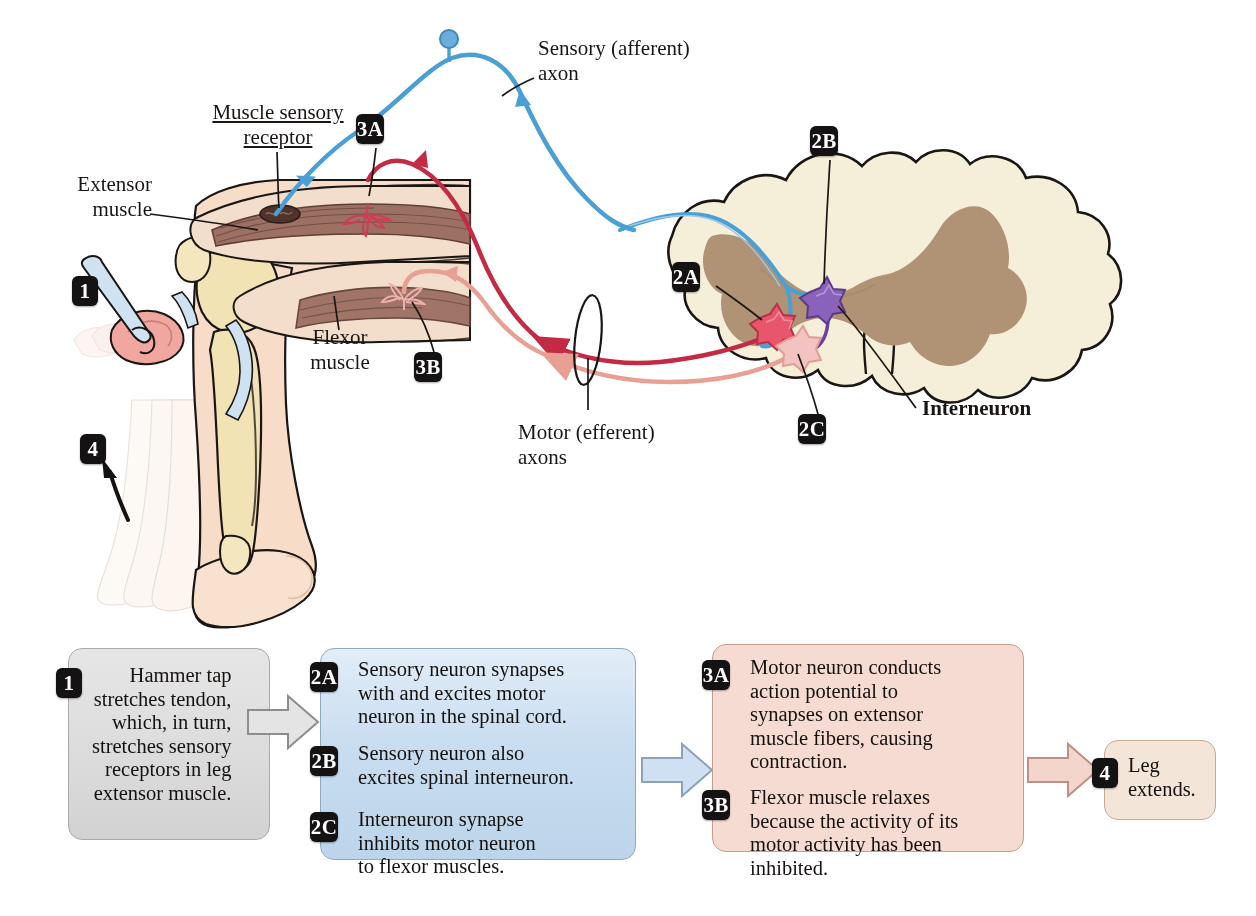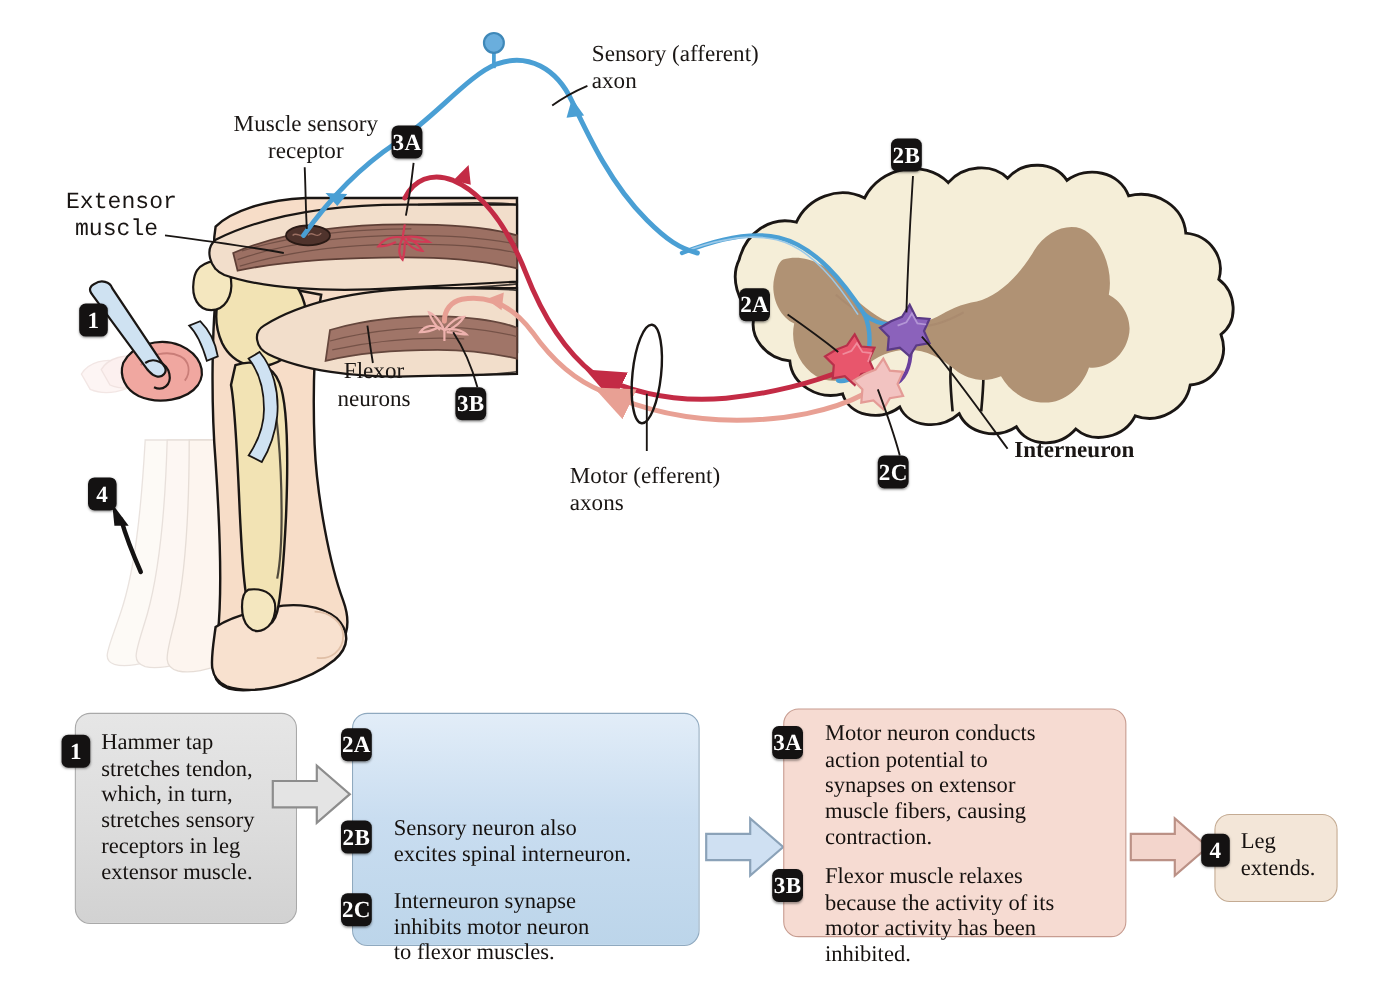--- a/index.html
+++ b/index.html
@@ -8,21 +8,21 @@
 
   #stage{position:absolute;inset:0;width:1256px;height:916px;}
 
   svg#art{position:absolute;left:0;top:0;width:1256px;height:916px;}
 
   
   .lbl{position:absolute;font-family:"Liberation Serif","DejaVu Serif",serif;
        font-size:21px;line-height:25px;color:#1a1614;white-space:pre-line;}
   .lbl.bold{font-weight:bold;}
   .lbl.ctr{text-align:center;}
-  .lbl.rt{text-align:center;font-family:Liberation Mono, monospace;}
+  .lbl.rt{text-align:right;}
 
   
   .badge{position:absolute;background:#141212;color:#fff;border-radius:6px;
          font-family:"Liberation Serif","DejaVu Serif",serif;font-weight:bold;
          display:flex;align-items:center;justify-content:center;
          letter-spacing:.3px;box-shadow:0 1px 2px rgba(0,0,0,.35);}
   .badge.b1{width:26px;height:30px;font-size:21px;}
   .badge.b2{width:28px;height:30px;font-size:21px;}
 
   
@@ -343,25 +343,25 @@
 
     <path d="M818,414 C812,392 804,370 798,354"></path>
 
     <path d="M916,408 C894,378 860,330 838,306"></path>
   </g>
 </svg>
 
 <div class="lbl rt" style="left:60px;top:172px;width:92px;">Extensor
 muscle</div>
 
-<div class="lbl ctr" style="left:172px;top:100px;width:212px;">Muscle sensory
+<div class="lbl ctr" style="left:172px;top:100px;width:212px;text-decoration:underline;">Muscle sensory
 receptor</div>
 
 <div class="lbl ctr" style="left:290px;top:325px;width:100px;">Flexor
-neurons</div>
+muscle</div>
 
 <div class="lbl" style="left:538px;top:36px;width:230px;">Sensory (afferent)
 axon</div>
 
 <div class="lbl" style="left:518px;top:420px;width:220px;">Motor (efferent)
 axons</div>
 
 <div class="lbl" style="left:922px;top:396px;width:180px;font-weight:bold;">Interneuron</div>
 
 
@@ -374,36 +374,41 @@
 <div class="badge b2" style="left:414px;top:352px;">3B</div>
 
 <div class="badge b2" style="left:672px;top:262px;">2A</div>
 
 <div class="badge b2" style="left:810px;top:126px;">2B</div>
 
 <div class="badge b2" style="left:798px;top:414px;">2C</div>
 
 <div class="box gray" style="left:68px;top:648px;width:202px;height:192px;"></div>
 <div class="badge b1" style="left:56px;top:668px;">1</div>
-<div class="step" style="left:92px;top:664px;width:172px;">
+<div class="step" style="left:92px;top:664px;width:172px;text-align:right;">
   <div class="txt">Hammer tap
 stretches tendon,
 which, in turn,
 stretches sensory
 receptors in leg
 extensor muscle.</div>
 </div>
 
 <svg style="position:absolute;left:246px;top:688px;width:76px;height:72px;" viewBox="0 0 76 72">
   <path d="M2,22 L42,22 L42,8 L72,34 L42,60 L42,46 L2,46 z" fill="#e4e4e4" stroke="#8d8d8d" stroke-width="2"></path>
 </svg>
 
 <div class="box blue" style="left:320px;top:648px;width:316px;height:212px;"></div>
 
 <div class="badge b2" style="left:310px;top:662px;">2A</div>
+<div class="step" style="left:358px;top:658px;width:272px;">
+  <div class="txt">Sensory neuron synapses
+with and excites motor
+neuron in the spinal cord.</div>
+</div>
 
 <div class="badge b2" style="left:310px;top:746px;">2B</div>
 <div class="step" style="left:358px;top:742px;width:272px;">
   <div class="txt">Sensory neuron also
 excites spinal interneuron.</div>
 </div>
 
 <div class="badge b2" style="left:310px;top:812px;">2C</div>
 <div class="step" style="left:358px;top:808px;width:272px;">
   <div class="txt">Interneuron synapse

